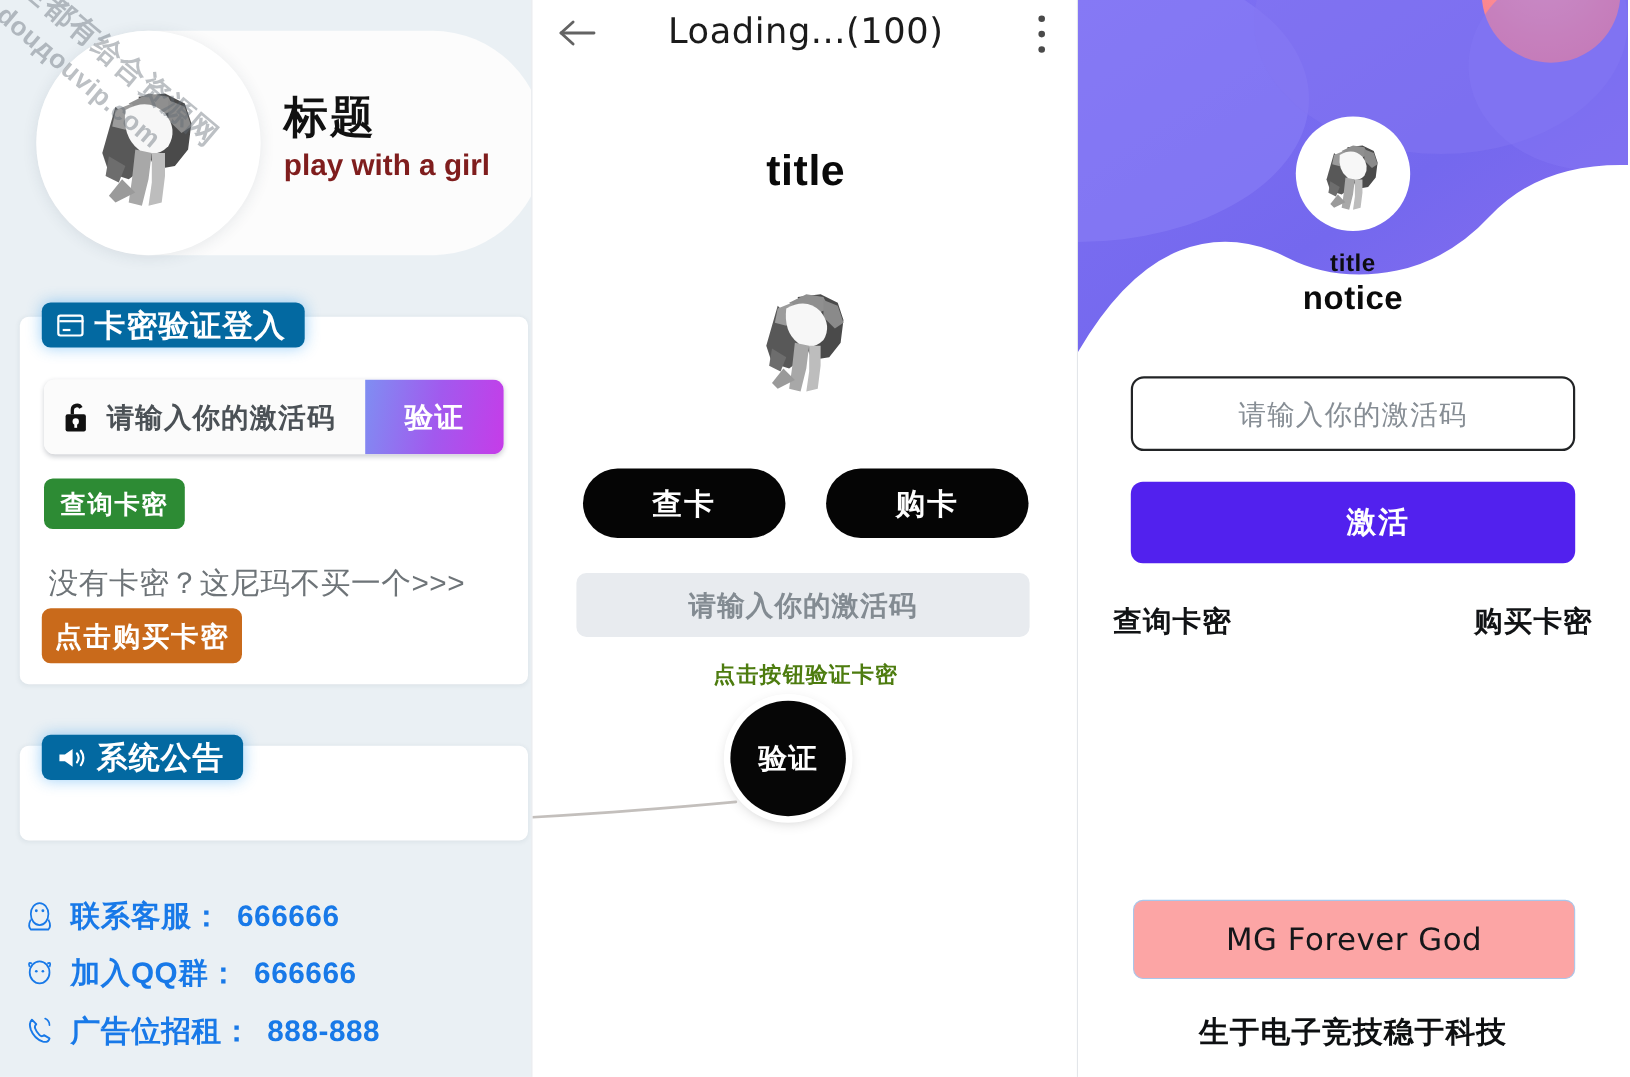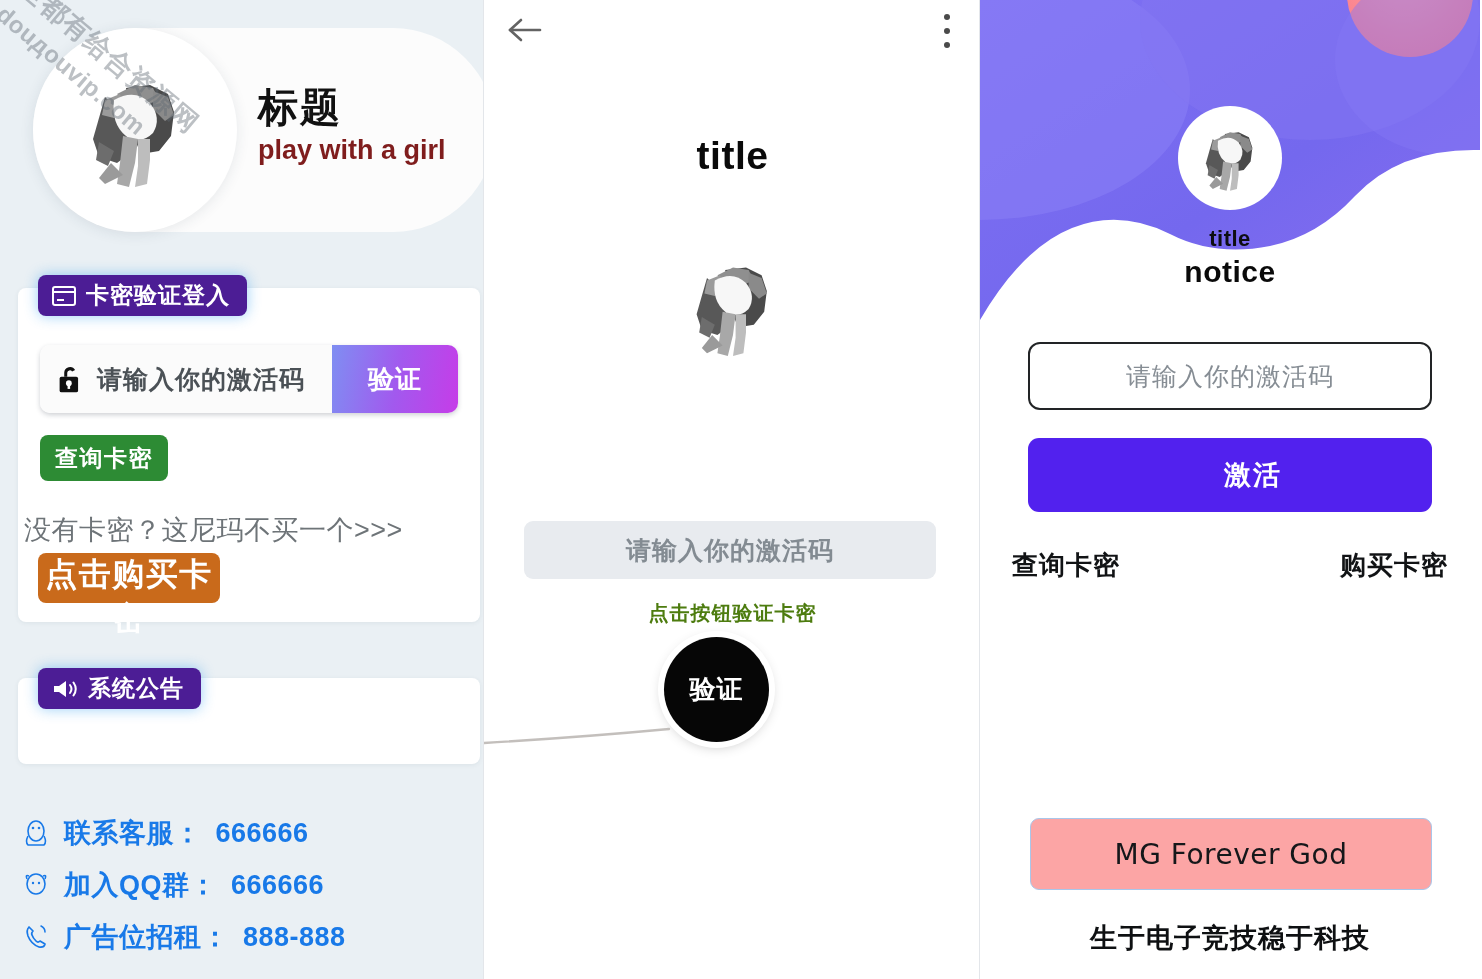--- a/index.html
+++ b/index.html
@@ -76,24 +76,24 @@
   .card-login { left: 18px; top: 288px; width: 462px; height: 334px; }
   .card-notice { left: 18px; top: 678px; width: 462px; height: 86px; }
 
   .section-tag {
     position: absolute;
     display: inline-flex;
     align-items: center;
     gap: 10px;
     height: 41px;
     padding: 0 17px 0 14px;
-    background: #4c1d95;
+    background: #0369a1;
     color: #ffffff;
     border-radius: 8px;
-    font-size: 23px;
+    font-size: 28px;
     font-weight: 700;
     letter-spacing: 1px;
     box-shadow: 0 0 14px rgba(31,149,240,0.45);
     white-space: nowrap;
   }
   .tag-login { left: 38px; top: 275px; }
   .tag-notice { left: 38px; top: 668px; }
 
   .ico-card {
     width: 24px; height: 20px;
@@ -142,25 +142,25 @@
   .btn-pill {
     position: absolute;
     border: none; cursor: pointer;
     color: #ffffff;
     font-weight: 700;
     letter-spacing: 1.5px;
     border-radius: 8px;
     font-family: inherit;
   }
   .btn-query { left: 40px; top: 435px; width: 128px; height: 46px; background: #2d8b34; font-size: 23px; }
-  .btn-buy   { left: 38px; top: 553px; width: 182px; height: 50px; background: #c96a1b; font-size: 32px; }
+  .btn-buy   { left: 38px; top: 553px; width: 182px; height: 50px; background: #c96a1b; font-size: 25px; }
 
   .no-card-text {
     position: absolute;
-    left: 24px; top: 512px;
+    left: 44px; top: 512px;
     font-size: 27px; color: #6e7478; font-weight: 400; letter-spacing: 0.5px;
     white-space: nowrap;
   }
 
   .contact-list {
     position: absolute;
     left: 22px; top: 815px;
     display: flex; flex-direction: column; gap: 16px; justify-content: center;
   }
   .contact-item {
@@ -439,20 +439,21 @@
     </div>
   </div>
 
   <div class="panel-mid">
 
     <div class="mid-topbar">
       <svg class="back-arrow" viewBox="0 0 42 36">
         <path d="M17 8 L6 18 L17 28" stroke="#636363" stroke-width="2.6" fill="none" stroke-linecap="round" stroke-linejoin="round"></path>
         <path d="M6 18 H36" stroke="#636363" stroke-width="2.6" fill="none" stroke-linecap="round"></path>
       </svg>
+      <div class="mid-title">Loading...(100)</div>
       <div class="kebab">
         <i></i>
           <i></i>
           <i></i>
       </div>
     </div>
 
     <div class="mid-title-word">title</div>
 
     <div class="mid-art">
@@ -463,20 +464,24 @@
         <path d="M30 30 L40 26 L44 36 L36 42 L28 40 Z" fill="#9b9b9b"></path>
         <path d="M62 24 L72 28 L76 40 L70 44 L62 36 Z" fill="#8a8a8a"></path>
         <path d="M36 30 Q50 22 60 32 Q68 42 62 52 Q54 60 44 54 Q34 46 36 30 Z" fill="#f7f7f7"></path>
         <path d="M42 54 L40 72 L38 86 L46 88 L50 72 L52 56 Z" fill="#a8a8a8"></path>
         <path d="M52 56 L52 74 L50 88 L58 86 L60 70 L60 56 Z" fill="#bdbdbd"></path>
         <path d="M34 72 L26 82 L30 86 L42 80 Z" fill="#9a9a9a"></path>
         <path d="M26 58 L24 70 L32 74 L36 64 Z" fill="#6d6d6d"></path>
       </svg>
     </div>
 
+    <div class="mid-btn-row">
+      <button class="black-pill">查卡</button>
+      <button class="black-pill">购卡</button>
+    </div>
 
     <div class="mid-input">请输入你的激活码</div>
 
     <div class="mid-hint">点击按钮验证卡密</div>
 
     <button class="mid-circle-btn">验证</button>
 
     <svg class="mid-swoosh" viewBox="0 0 300 40">
       <path d="M0 28 Q100 22 185 14" stroke="#b9b4b0" stroke-width="2.4" fill="none" stroke-linecap="round" opacity="0.85"></path>
     </svg>

